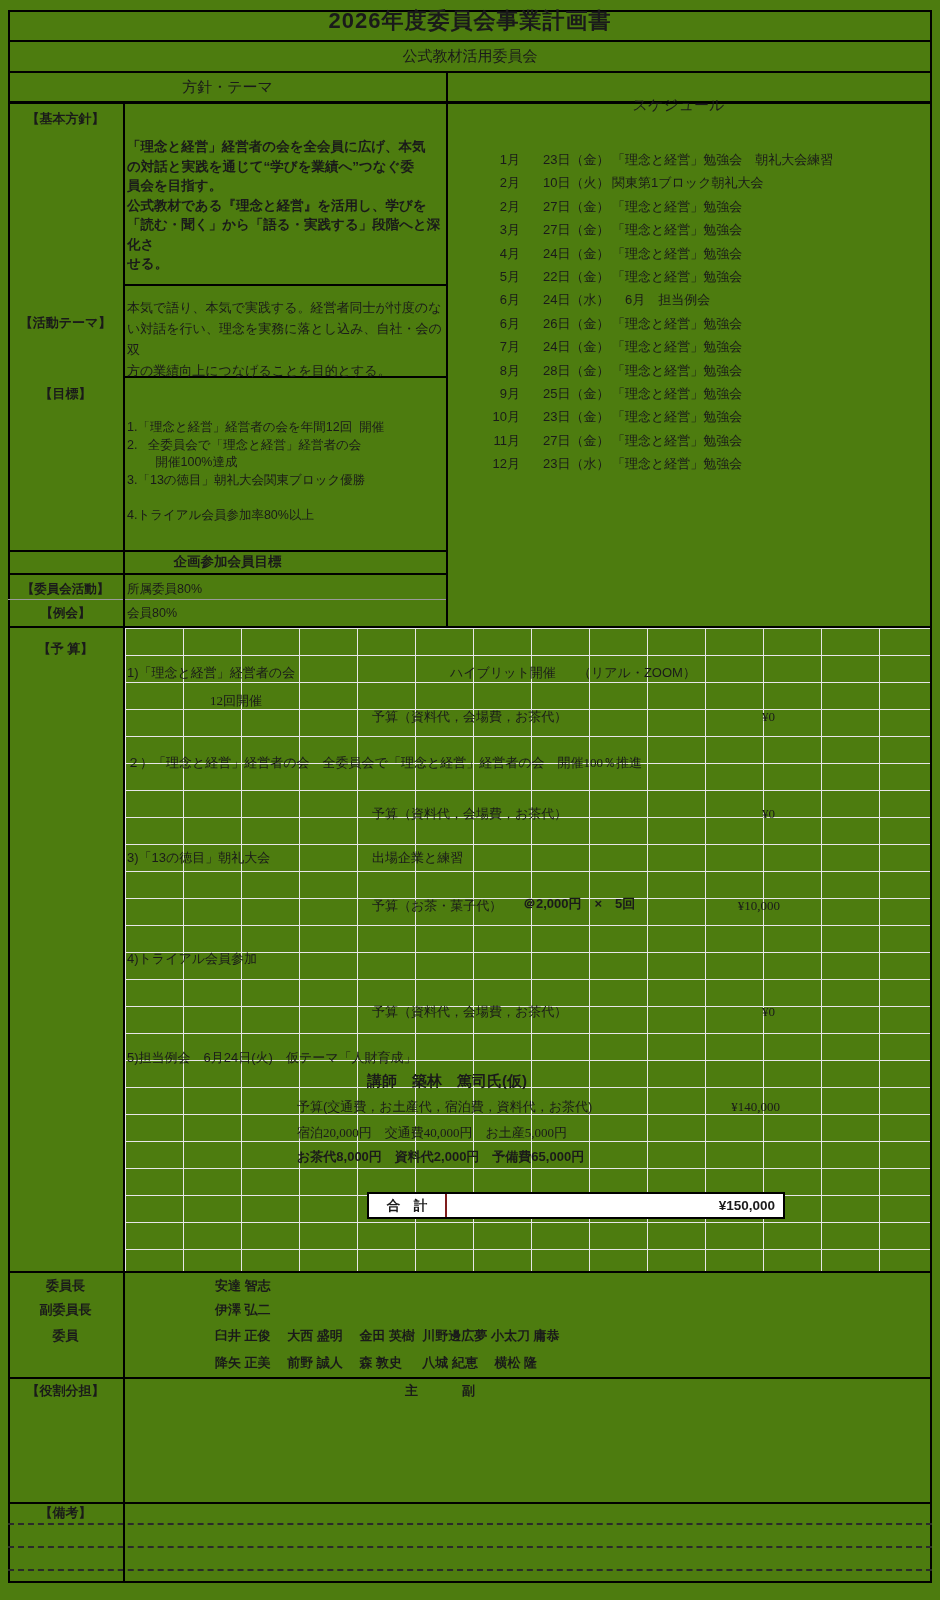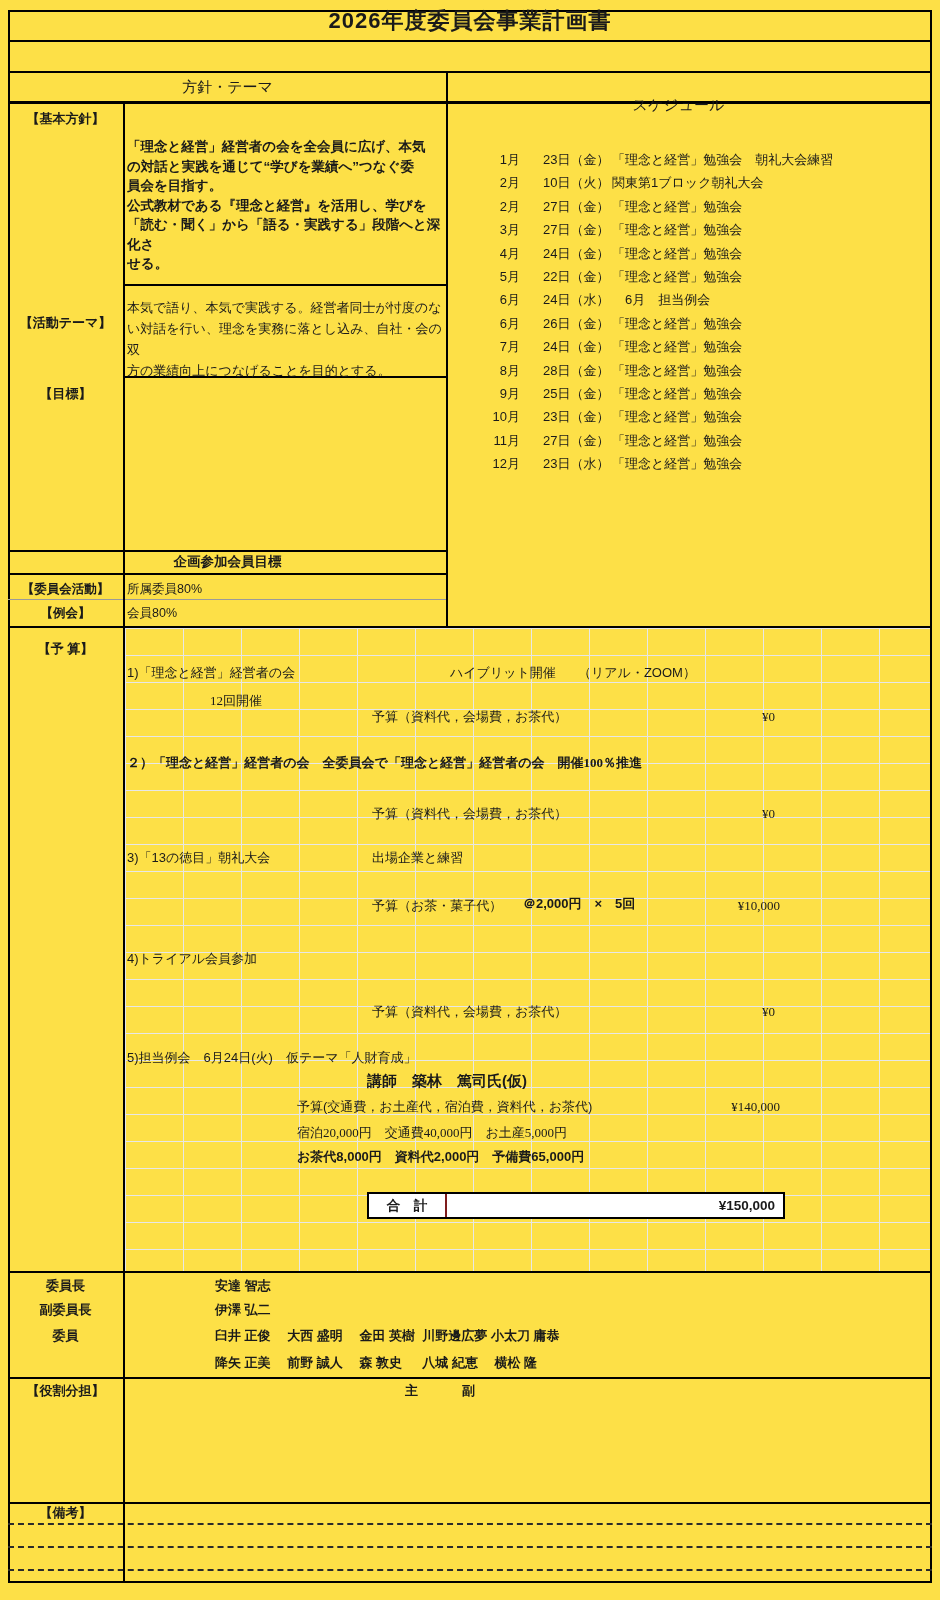--- a/index.html
+++ b/index.html
@@ -1,18 +1,18 @@
 <!DOCTYPE html>
 <html><head>
 <meta charset="utf-8">
 <style>
   html,body{margin:0;padding:0;background:#ffffff;}
   *{box-sizing:border-box;}
   .canvas{
-    position:relative;width:940px;height:1600px;background:#fde047;
+    position:relative;width:940px;height:1600px;background:#4d7c0f;
     font-family:"Liberation Sans","DejaVu Sans",sans-serif;color:#1a1a1a;
     overflow:hidden;
     padding-left:36px;
   }
   .t{position:absolute;white-space:pre;font-size:13px;line-height:17px;}
   .serif{font-family:"Liberation Serif","DejaVu Serif",serif;}
   .bold{font-weight:bold;}
   .center{text-align:center;}
   .right{text-align:right;}
   .label-col{left:8px;width:115px;text-align:center;font-weight:bold;}
@@ -70,37 +70,47 @@
   <div class="hline" style="left:8px;top:1502px;width:924px;height:2px;"></div>
 
   <div class="dashline" style="left:8px;top:1523px;width:924px;"></div>
   <div class="dashline" style="left:8px;top:1546px;width:924px;"></div>
   <div class="dashline" style="left:8px;top:1569px;width:924px;"></div>
 
   <div class="vline" style="left:123px;top:101px;width:2px;height:1482px;"></div>
   <div class="vline" style="left:446px;top:71px;width:2px;height:557px;"></div>
 
   <div class="t title center" style="left:8px;top:12px;width:924px;">2026年度委員会事業計画書</div>
+  <div class="t subtitle center" style="left:8px;top:47px;width:924px;">公式教材活用委員会</div>
   <div class="t colhdr center" style="left:8px;top:78px;width:439px;">方針・テーマ</div>
   <div class="t colhdr center" style="left:436px;top:78px;width:485px;margin-top:18px;">スケジュール</div>
 
   <div class="t label-col" style="top:110px;">【基本方針】</div>
   <div class="t policy-text" style="left:127px;top:137px;width:315px;">「理念と経営」経営者の会を全会員に広げ、本気
 の対話と実践を通じて“学びを業績へ”つなぐ委
 員会を目指す。
 公式教材である『理念と経営』を活用し、学びを
 「読む・聞く」から「語る・実践する」段階へと深化さ
 せる。</div>
 
   <div class="t label-col" style="top:314px;">【活動テーマ】</div>
   <div class="t theme-text" style="left:127px;top:297px;width:318px;">本気で語り、本気で実践する。経営者同士が忖度のな
 い対話を行い、理念を実務に落とし込み、自社・会の双
 方の業績向上につなげることを目的とする。</div>
 
   <div class="t label-col" style="top:385px;">【目標】</div>
+  <div style="position:absolute;left:127px;top:419px;width:318px;">
+
+  <div class="goal-line">1.「理念と経営」経営者の会を年間12回  開催</div>
+      <div class="goal-line">2.   全委員会で「理念と経営」経営者の会</div>
+      <div class="goal-line">　　 開催100%達成</div>
+      <div class="goal-line">3.「13の徳目」朝礼大会関東ブロック優勝</div>
+      <div class="goal-line">　</div>
+      <div class="goal-line">4.トライアル会員参加率80%以上</div>
+    </div>
 
   <div class="sched">
 
       <div class="srow">
         <span class="smonth">1月</span>
         <span class="sday">23日（金）</span>
         <span class="sevent">「理念と経営」勉強会　朝礼大会練習</span>
       </div>
 
       <div class="srow">
@@ -190,21 +200,21 @@
 
   <div class="t label-col" style="top:640px;">【予 算】</div>
 
   <div class="t" style="left:127px;top:664px;">1)「理念と経営」経営者の会</div>
   <div class="t" style="left:450px;top:664px;">ハイブリット開催</div>
   <div class="t" style="left:578px;top:664px;">（リアル・ZOOM）</div>
   <div class="t serif" style="left:210px;top:692px;">12回開催</div>
   <div class="t serif" style="left:372px;top:708px;">予算（資料代，会場費，お茶代）</div>
   <div class="t serif right" style="left:675px;top:708px;width:100px;">¥0</div>
 
-  <div class="t serif" style="left:127px;top:754px;font-weight:bold;">２）「理念と経営」経営者の会　全委員会で「理念と経営」経営者の会　開催100％推進</div>
+  <div class="t serif" style="left:127px;top:754px;">２）「理念と経営」経営者の会　全委員会で「理念と経営」経営者の会　開催100％推進</div>
   <div class="t serif" style="left:372px;top:805px;">予算（資料代，会場費，お茶代）</div>
   <div class="t serif right" style="left:675px;top:805px;width:100px;">¥0</div>
 
   <div class="t" style="left:127px;top:849px;">3)「13の徳目」朝礼大会</div>
   <div class="t" style="left:372px;top:849px;">出場企業と練習</div>
   <div class="t serif" style="left:372px;top:897px;">予算（お茶・菓子代）</div>
   <div class="t bold" style="left:523px;top:895px;text-align:right;">＠2,000円　×　5回</div>
   <div class="t serif right" style="left:680px;top:897px;width:100px;">¥10,000</div>
 
   <div class="t" style="left:127px;top:950px;">4)トライアル会員参加</div>

